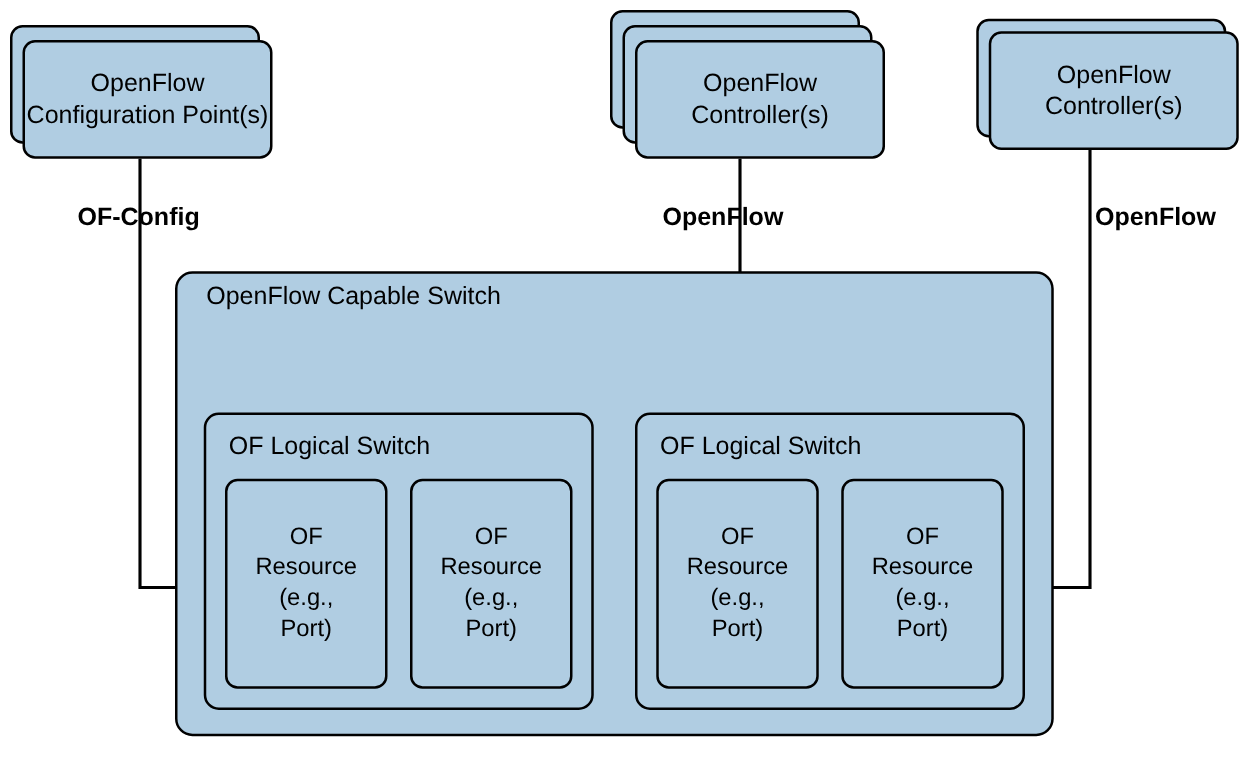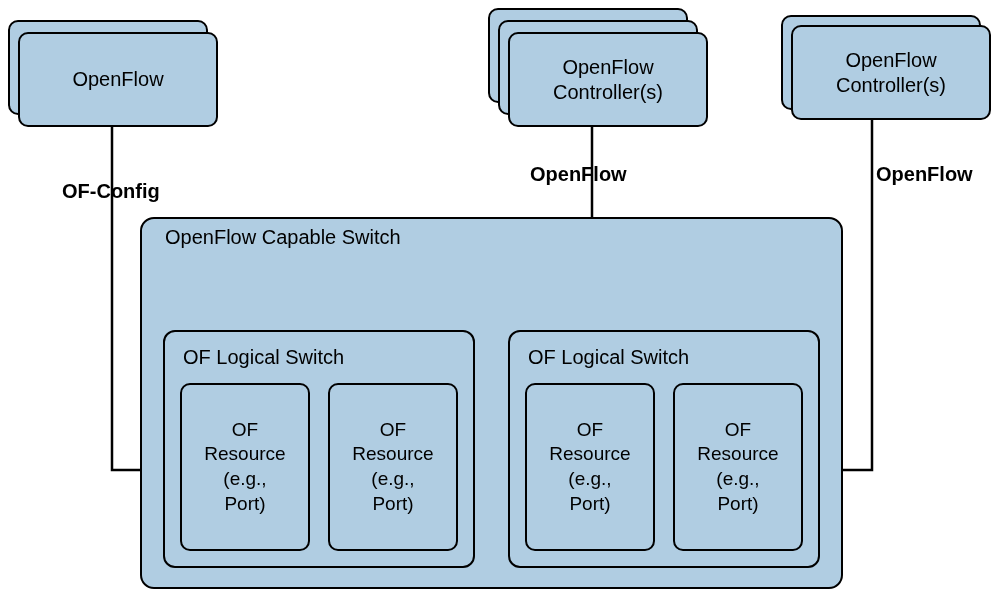--- a/index.html
+++ b/index.html
@@ -69,36 +69,37 @@
   <path d="M 112 127 L 112 470 L 140 470" stroke="#000" stroke-width="2.5" fill="none"></path>
 
   <path d="M 592 127 L 592 300 L 318 300 L 318 330" stroke="#000" stroke-width="2.5" fill="none"></path>
 
   <path d="M 872 120 L 872 470 L 842 470" stroke="#000" stroke-width="2.5" fill="none"></path>
 </svg>
 
 <div class="shadow-box" style="left:8px; top:20px; width:200px; height:95px;"></div>
 <div class="box" style="left:18px; top:32px; width:200px; height:95px; flex-direction:column;">
   <div>OpenFlow</div>
+  <div>Configuration Point(s)</div>
 </div>
 
 <div class="shadow-box" style="left:488px; top:8px; width:200px; height:95px;"></div>
 <div class="shadow-box" style="left:498px; top:20px; width:200px; height:95px;"></div>
 <div class="box" style="left:508px; top:32px; width:200px; height:95px; flex-direction:column;">
   <div>OpenFlow</div>
   <div>Controller(s)</div>
 </div>
 
 <div class="shadow-box" style="left:781px; top:15px; width:200px; height:95px;"></div>
 <div class="box" style="left:791px; top:25px; width:200px; height:95px; flex-direction:column;">
   <div>OpenFlow</div>
   <div>Controller(s)</div>
 </div>
 
-<div class="edge-label" style="left:62px; top:180px;">OF-Config</div>
+<div class="edge-label" style="left:62px; top:163px;">OF-Config</div>
 <div class="edge-label" style="left:530px; top:163px;">OpenFlow</div>
 <div class="edge-label" style="left:876px; top:163px;">OpenFlow</div>
 
 <div class="container-box" style="left:140px; top:217px; width:703px; height:372px;"></div>
 <div class="label-text" style="left:165px; top:226px;">OpenFlow Capable Switch</div>
 
 <div class="inner-box" style="left:163px; top:330px; width:312px; height:238px;"></div>
 <div class="label-text" style="left:183px; top:346px;">OF Logical Switch</div>
 
 <div class="inner-box" style="left:508px; top:330px; width:312px; height:238px;"></div>

